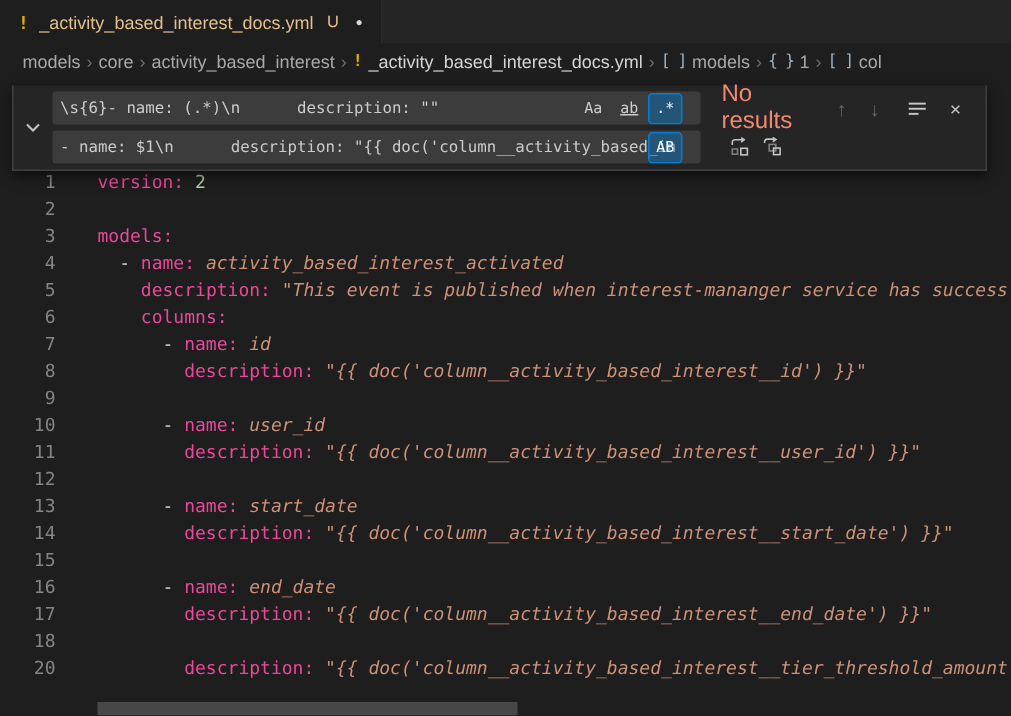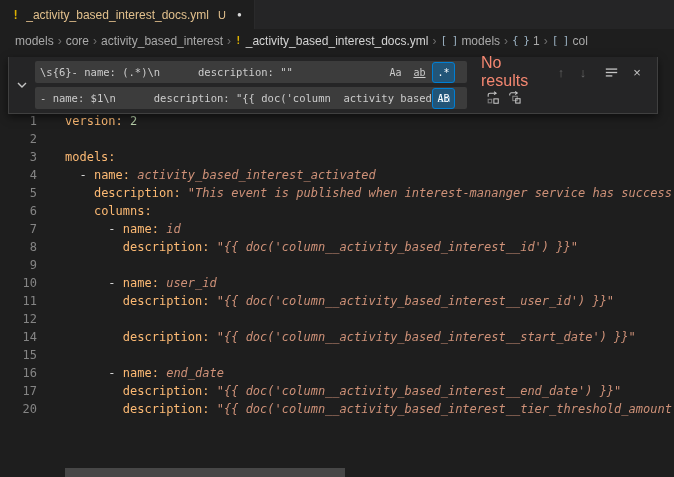--- a/index.html
+++ b/index.html
@@ -19,21 +19,21 @@
   .bc-item { display:flex; align-items:flex-start; cursor:pointer; }
   .bc-file-icon { color:#ddb100; font:bold 11px "DejaVu Sans Mono",monospace; margin-right:4px; }
   .bc-sym { color:#9ab0c0; font:11px "DejaVu Sans Mono",monospace; margin-right:4px; letter-spacing:-1px; }
   .bc-current { color:#d4d4d4; }
 
   
   .editor-lines { position:absolute; top:114px; left:0; width:674px; }
   .code-line { display:flex; height:18px; line-height:18px; font:12px "DejaVu Sans Mono",monospace; white-space:pre; }
   .ln { width:37px; text-align:right; color:#858585; flex:none; }
   .lc { margin-left:28px; overflow:hidden; flex:1; }
-  .tk-k { color:#fdba74; }
+  .tk-k { color:#ec4899; }
   .tk-s { color:#ce9178;font-style:italic; }
   .tk-n { color:#b5cea8; }
   .tk-p { color:#d4d4d4; }
   .hscrollbar { position:absolute; bottom:0; left:65px; width:280px; height:9px; background:rgba(121,121,121,.45); }
 
   
   .find-widget { position:absolute; top:57px; left:8px; width:648px; background:#252526; border:1px solid #404040; border-top:none; box-shadow:0 3px 8px rgba(0,0,0,.55); display:flex; z-index:10; }
   .fw-toggle { width:26px; display:flex; align-items:center; justify-content:center; cursor:pointer; }
   .fw-rows { flex:1; padding:4px 6px 4px 0; display:flex; flex-direction:column; gap:4px; }
   .fw-row { display:flex; align-items:center; height:22px; }
@@ -101,24 +101,26 @@
     <div class="code-line"><span class="ln">3</span><span class="lc"><span class="tk-k">models:</span></span></div>
     <div class="code-line"><span class="ln">4</span><span class="lc"><span class="tk-p">  - </span><span class="tk-k">name:</span><span class="tk-p"> </span><span class="tk-s">activity_based_interest_activated</span></span></div>
     <div class="code-line"><span class="ln">5</span><span class="lc"><span class="tk-p">    </span><span class="tk-k">description:</span><span class="tk-p"> </span><span class="tk-s">"This event is published when interest-mananger service has success</span></span></div>
     <div class="code-line"><span class="ln">6</span><span class="lc"><span class="tk-p">    </span><span class="tk-k">columns:</span></span></div>
     <div class="code-line"><span class="ln">7</span><span class="lc"><span class="tk-p">      - </span><span class="tk-k">name:</span><span class="tk-p"> </span><span class="tk-s">id</span></span></div>
     <div class="code-line"><span class="ln">8</span><span class="lc"><span class="tk-p">        </span><span class="tk-k">description:</span><span class="tk-p"> </span><span class="tk-s">"{{ doc('column__activity_based_interest__id') }}"</span></span></div>
     <div class="code-line"><span class="ln">9</span><span class="lc"></span></div>
     <div class="code-line"><span class="ln">10</span><span class="lc"><span class="tk-p">      - </span><span class="tk-k">name:</span><span class="tk-p"> </span><span class="tk-s">user_id</span></span></div>
     <div class="code-line"><span class="ln">11</span><span class="lc"><span class="tk-p">        </span><span class="tk-k">description:</span><span class="tk-p"> </span><span class="tk-s">"{{ doc('column__activity_based_interest__user_id') }}"</span></span></div>
     <div class="code-line"><span class="ln">12</span><span class="lc"></span></div>
+    <div class="code-line"><span class="ln">13</span><span class="lc"><span class="tk-p">      - </span><span class="tk-k">name:</span><span class="tk-p"> </span><span class="tk-s">start_date</span></span></div>
     <div class="code-line"><span class="ln">14</span><span class="lc"><span class="tk-p">        </span><span class="tk-k">description:</span><span class="tk-p"> </span><span class="tk-s">"{{ doc('column__activity_based_interest__start_date') }}"</span></span></div>
     <div class="code-line"><span class="ln">15</span><span class="lc"></span></div>
     <div class="code-line"><span class="ln">16</span><span class="lc"><span class="tk-p">      - </span><span class="tk-k">name:</span><span class="tk-p"> </span><span class="tk-s">end_date</span></span></div>
     <div class="code-line"><span class="ln">17</span><span class="lc"><span class="tk-p">        </span><span class="tk-k">description:</span><span class="tk-p"> </span><span class="tk-s">"{{ doc('column__activity_based_interest__end_date') }}"</span></span></div>
+    <div class="code-line"><span class="ln">18</span><span class="lc"></span></div>
     <div class="code-line"><span class="ln">20</span><span class="lc"><span class="tk-p">        </span><span class="tk-k">description:</span><span class="tk-p"> </span><span class="tk-s">"{{ doc('column__activity_based_interest__tier_threshold_amount</span></span></div>
   </div>
 <div class="hscrollbar"></div>
 
 <div class="find-widget">
   <div class="fw-toggle">
     <svg width="12" height="12" viewBox="0 0 12 12">
         <path d="M2 4l4 4 4-4" fill="none" stroke="#c5c5c5" stroke-width="1.4"></path>
       </svg>
   </div>

